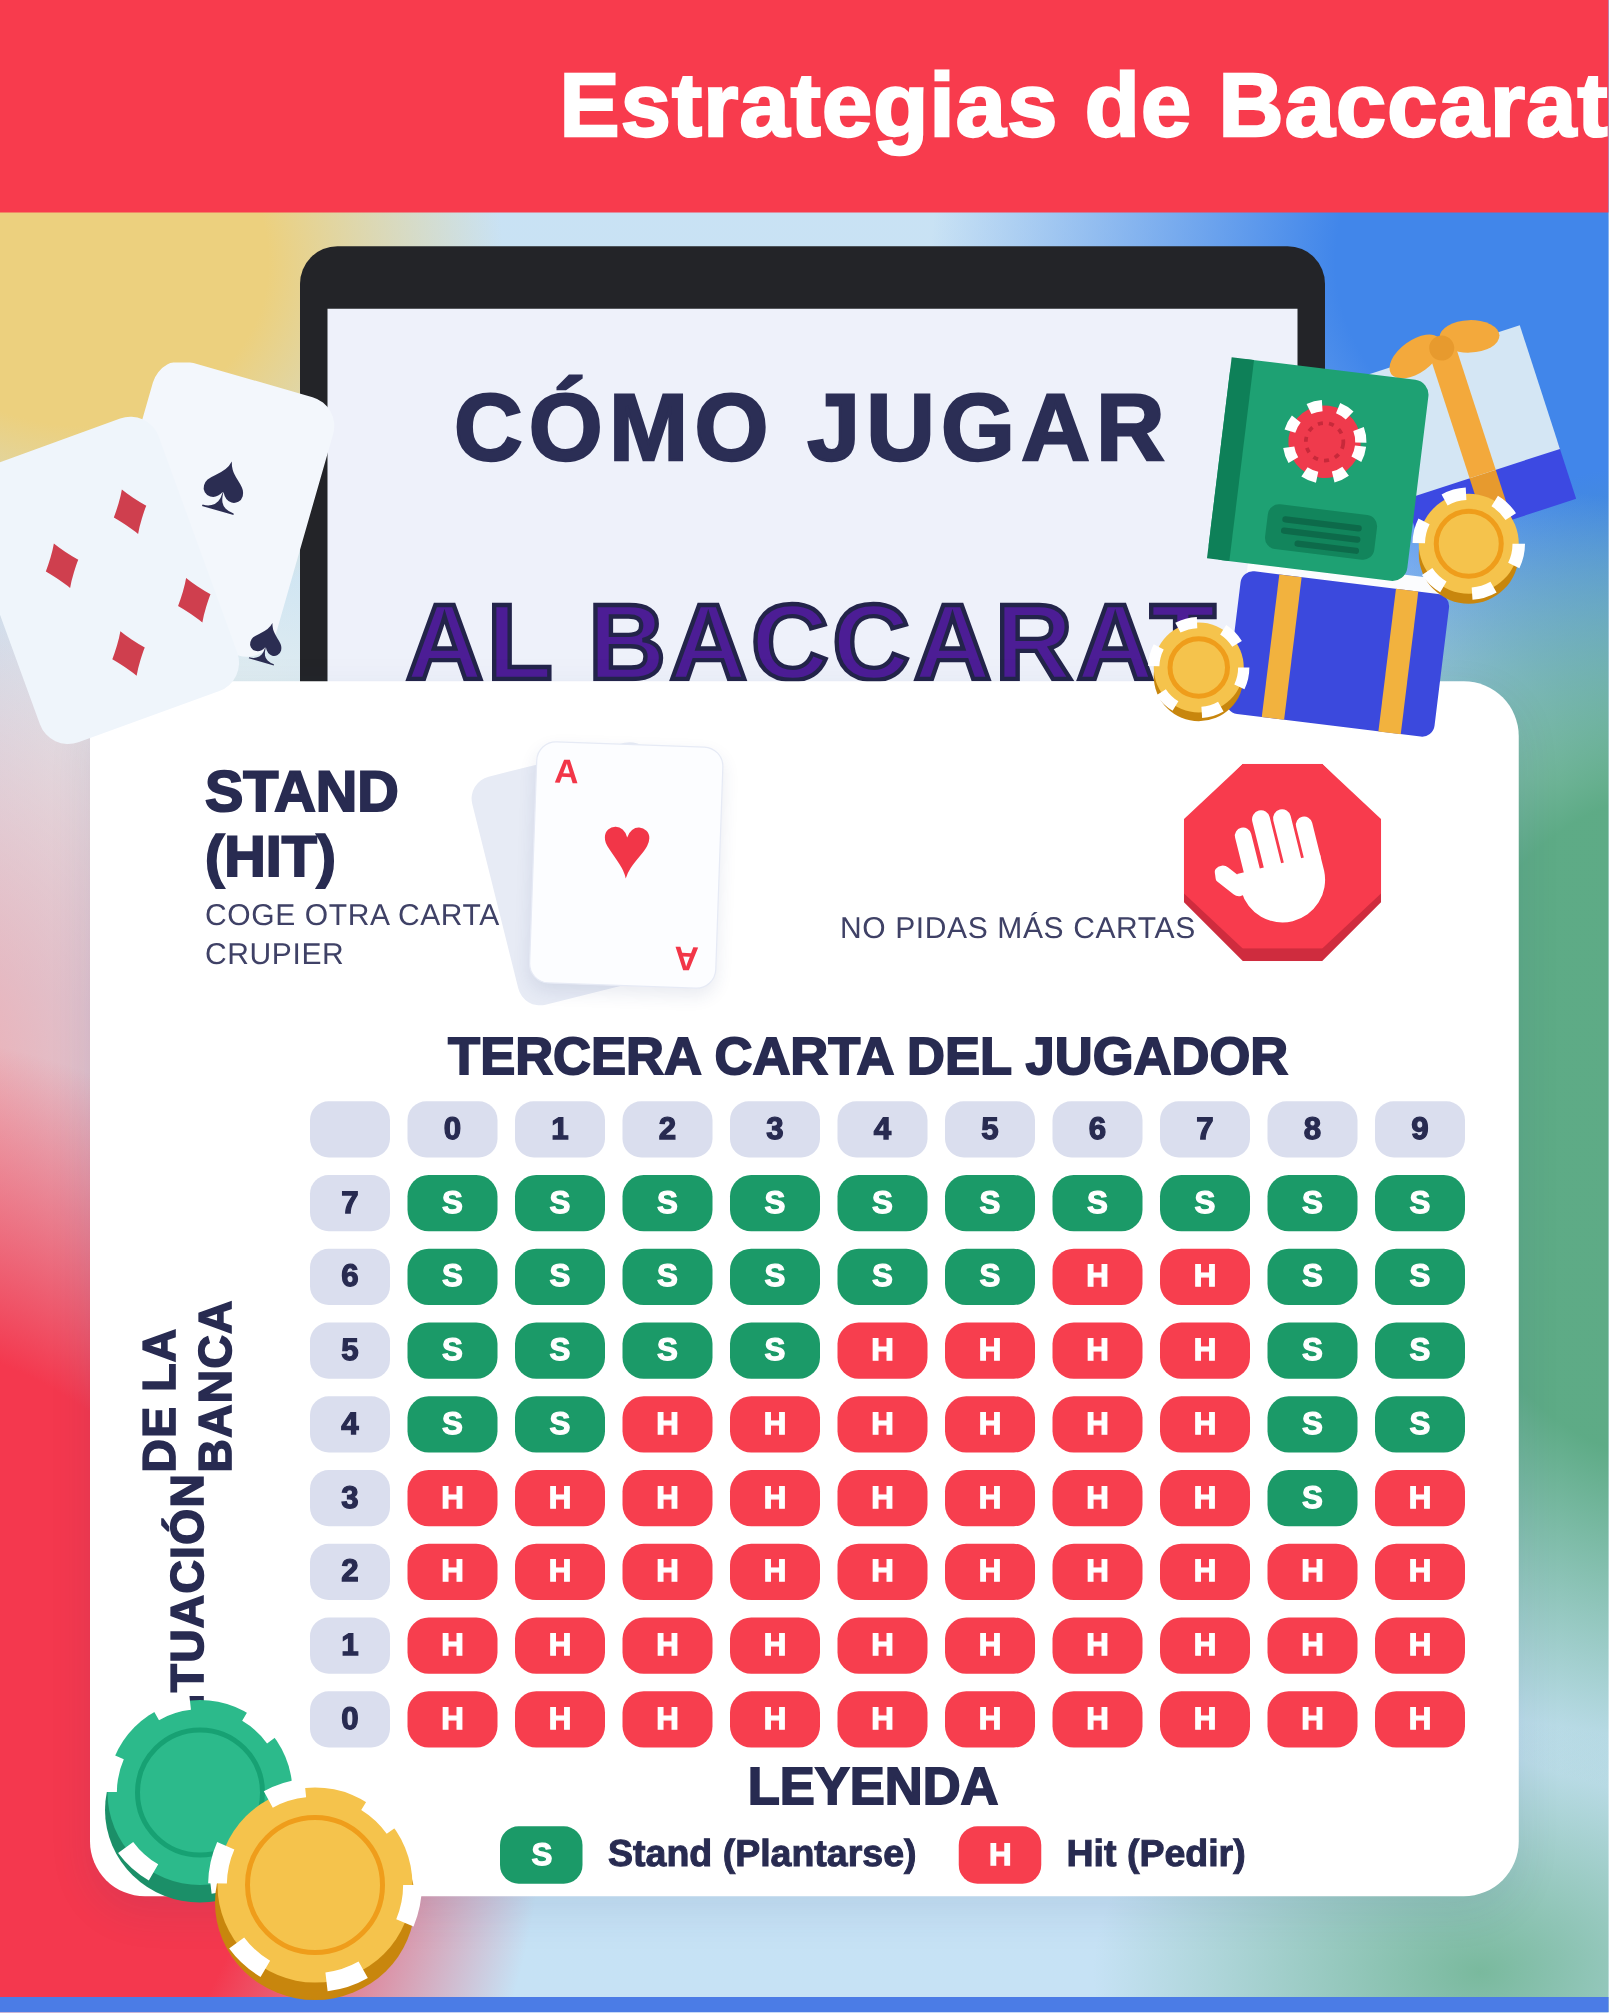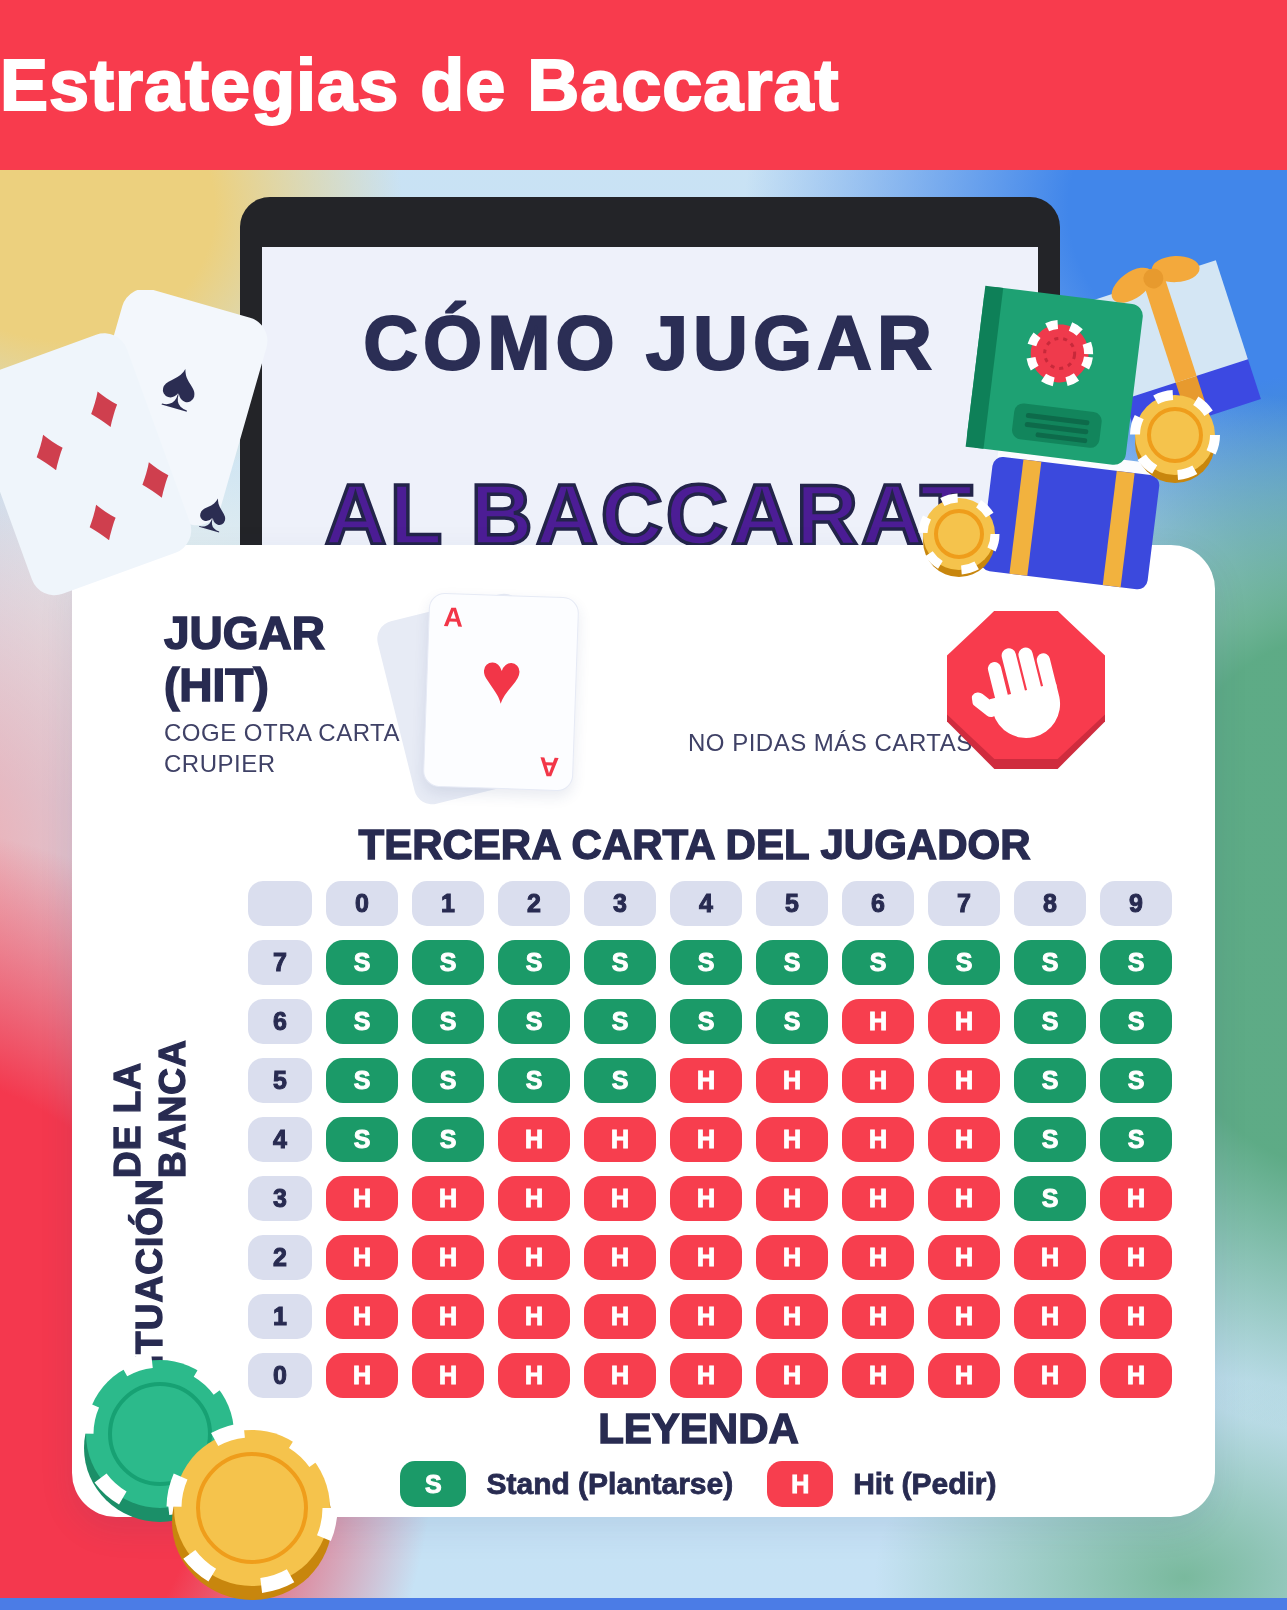--- a/index.html
+++ b/index.html
@@ -10,41 +10,41 @@
       radial-gradient(750px 820px at -8% 88%, #f4384e 0 42%, rgba(244,56,78,0) 72%),
       radial-gradient(520px 620px at -6% 54%, rgba(244,166,170,.95), rgba(244,166,170,0) 70%),
       radial-gradient(470px 410px at 5% 13%, #ecd07e 0 32%, rgba(236,208,126,0) 72%),
       radial-gradient(420px 300px at 14% 38%, rgba(238,242,238,.9), rgba(238,242,238,0) 70%),
       radial-gradient(560px 760px at 104% 56%, rgba(88,168,128,.95) 0 35%, rgba(88,168,128,0) 70%),
       radial-gradient(430px 280px at 92% 98%, rgba(108,178,142,.85), rgba(108,178,142,0) 72%),
       radial-gradient(900px 640px at 104% 13%, #4186ea 0 30%, rgba(65,134,234,0) 66%),
       linear-gradient(180deg,#c9e2f4,#c6e2f5);}
   
   .topbar{position:absolute;left:0;top:0;width:100%;height:170px;background:var(--header-red);
-    display:flex;align-items:center;justify-content:flex-start;z-index:6;}
+    display:flex;align-items:center;justify-content:flex-end;z-index:6;}
   .topbar h1{margin:0;color:#fff;font-size:72px;font-weight:bold;letter-spacing:1px;
     -webkit-text-stroke:2px #fff;}
   
   .laptop{position:absolute;left:240px;top:197px;width:820px;height:363px;background:var(--frame);
     border-radius:30px 30px 0 0;z-index:1;}
   .laptop-screen{position:absolute;left:22px;right:22px;top:50px;bottom:0;background:var(--screen-bg);
     display:flex;flex-direction:column;align-items:center;padding-top:58px;box-sizing:border-box;gap:44px;}
   .screen-t1{color:#2b2e55;font-size:76px;font-weight:bold;letter-spacing:5px;-webkit-text-stroke:2px #2b2e55;line-height:1.0;}
   .screen-t2{color:#4c1d95;font-size:86px;font-weight:bold;letter-spacing:3px;-webkit-text-stroke:3.5px #23244a;line-height:1.05;margin-top:44px;}
   
   .card{position:absolute;left:72px;top:545px;width:1143px;height:972px;background:#fff;
     border-radius:44px;z-index:2;box-shadow:0 12px 34px rgba(40,60,120,.10);}
   .action-title{position:absolute;margin:0;color:var(--navy);font-size:46px;font-weight:bold;
     line-height:1.14;-webkit-text-stroke:1.6px var(--navy);}
   .action-desc{position:absolute;margin:0;color:var(--desc-navy);font-size:24px;font-weight:500;
     line-height:1.3;letter-spacing:.5px;}
   .hit-title{left:92px;top:62px;}
   .hit-desc{left:92px;top:172px;width:300px;}
   .stand-title{left:600px;top:62px;}
-  .stand-desc{left:600px;top:182px;width:330px;margin-left:16px;}
+  .stand-desc{left:600px;top:182px;width:330px;}
   
   .ace-wrap{position:absolute;left:348px;top:50px;width:160px;height:200px;}
   .ace-shadow{position:absolute;left:-26px;top:10px;width:148px;height:188px;border-radius:18px;
     background:#e7ebf5;transform:rotate(-14deg);}
   .ace{position:absolute;left:6px;top:0;width:148px;height:192px;border-radius:16px;background:#fcfdff;
     border:1px solid #e6eaf5;transform:rotate(2deg);box-shadow:0 6px 14px rgba(40,60,120,.10);}
   .ace .rank{position:absolute;color:var(--ace-red);font-size:27px;font-weight:bold;}
   .ace .tl{left:14px;top:8px;}
   .ace .br{right:14px;bottom:8px;transform:rotate(180deg);}
   .ace .suit{position:absolute;left:0;right:0;top:46px;text-align:center;font-size:72px;color:var(--ace-red);line-height:1;}
@@ -153,21 +153,21 @@
     <g>
       <circle cx="44" cy="316" r="36" fill="#c8860d"></circle>
       <circle cx="44" cy="309" r="36" fill="#f5c34c" stroke="#fff" stroke-width="9" stroke-dasharray="16 22"></circle>
       <circle cx="44" cy="309" r="23" fill="none" stroke="#ef9d1b" stroke-width="4"></circle>
     </g>
   </svg>
 
   <main class="card">
 
     <h2 class="action-title hit-title">
-      <span>JUGAR</span><br>
+      <span>STAND</span><br>
       <span>(HIT)</span>
     </h2>
     <p class="action-desc hit-desc">COGE OTRA CARTA DEL CRUPIER</p>
 
     <div class="ace-wrap">
       <div class="ace-shadow"></div>
       <div class="ace">
         <span class="rank tl">A</span>
         <span class="suit">♥</span>
         <span class="rank br">A</span>

